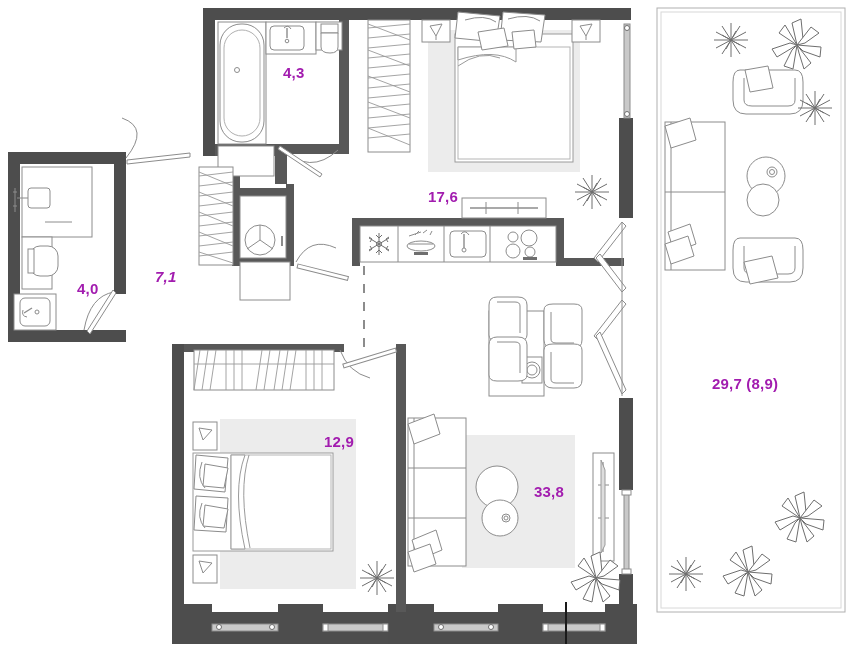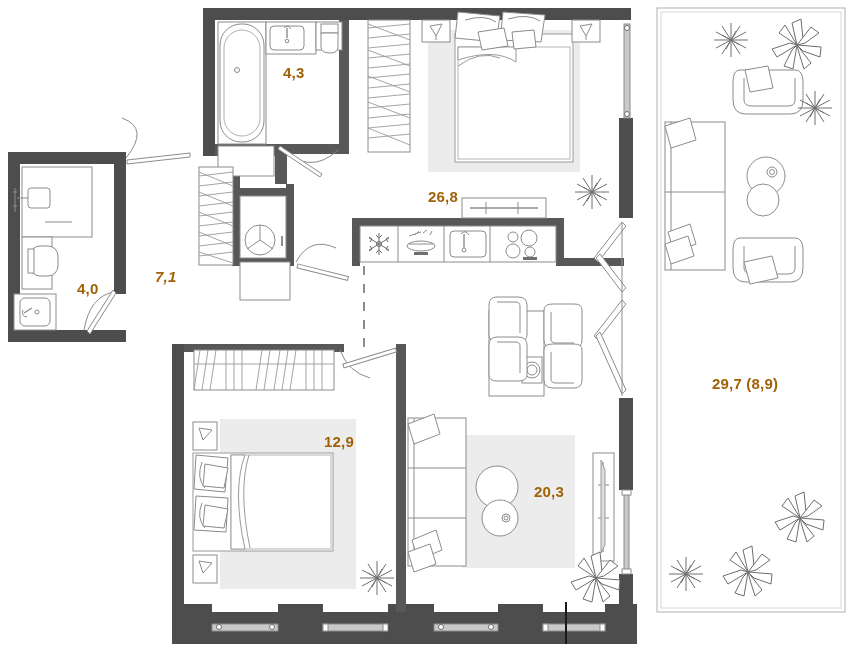--- a/index.html
+++ b/index.html
@@ -1,20 +1,20 @@
 <!DOCTYPE html>
 <html><head>
 <meta charset="utf-8">
 <style>
   html,body{margin:0;padding:0;background:#ffffff;}
   body{font-family:"Liberation Sans",sans-serif;}
   #plan{position:relative;width:851px;height:654px;background:#fff;overflow:hidden;}
   #plan svg{position:absolute;left:0;top:0;}
   .arealabel{position:absolute;font-family:"Liberation Sans",sans-serif;
-    font-size:15px;font-weight:600;color:#a16207;white-space:nowrap;letter-spacing:0.2px;}
+    font-size:15px;font-weight:600;color:#a21caf;white-space:nowrap;letter-spacing:0.2px;}
 </style>
 </head>
 <body>
 
 <div id="plan">
 
 <svg width="851" height="654" viewBox="0 0 851 654">
   <defs>
     <g id="pillow-a">
       <path d="M0 0 L20 -5 L25 13 L4 18 Z" fill="#fff" stroke="#8c8c8c" stroke-width="1"></path>
@@ -444,18 +444,18 @@
 
   <g>
     <path d="M364 266 L364 350" stroke="#8c8c8c" stroke-width="2" stroke-dasharray="9 9" fill="none"></path>
   </g>
 
 </svg>
 
 <div class="arealabel" style="left:283px;top:64px;">4,3</div>
 <div class="arealabel" style="left:77px;top:252px;margin-top:28px;">4,0</div>
 <div class="arealabel" style="left:155px;top:268px;font-style:italic;">7,1</div>
-<div class="arealabel" style="left:428px;top:188px;">26,8</div>
+<div class="arealabel" style="left:428px;top:188px;">17,6</div>
 <div class="arealabel" style="left:324px;top:433px;text-align:right;">12,9</div>
-<div class="arealabel" style="left:534px;top:483px;">20,3</div>
+<div class="arealabel" style="left:534px;top:483px;">33,8</div>
 <div class="arealabel" style="left:712px;top:375px;">29,7 (8,9)</div>
 
 </div>
 
 </body></html>

